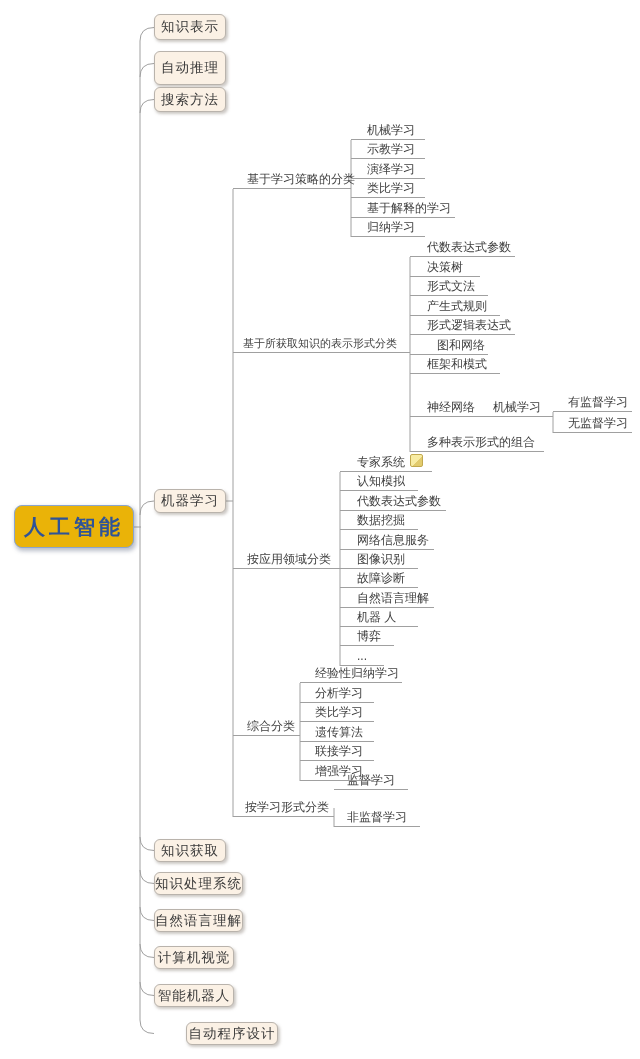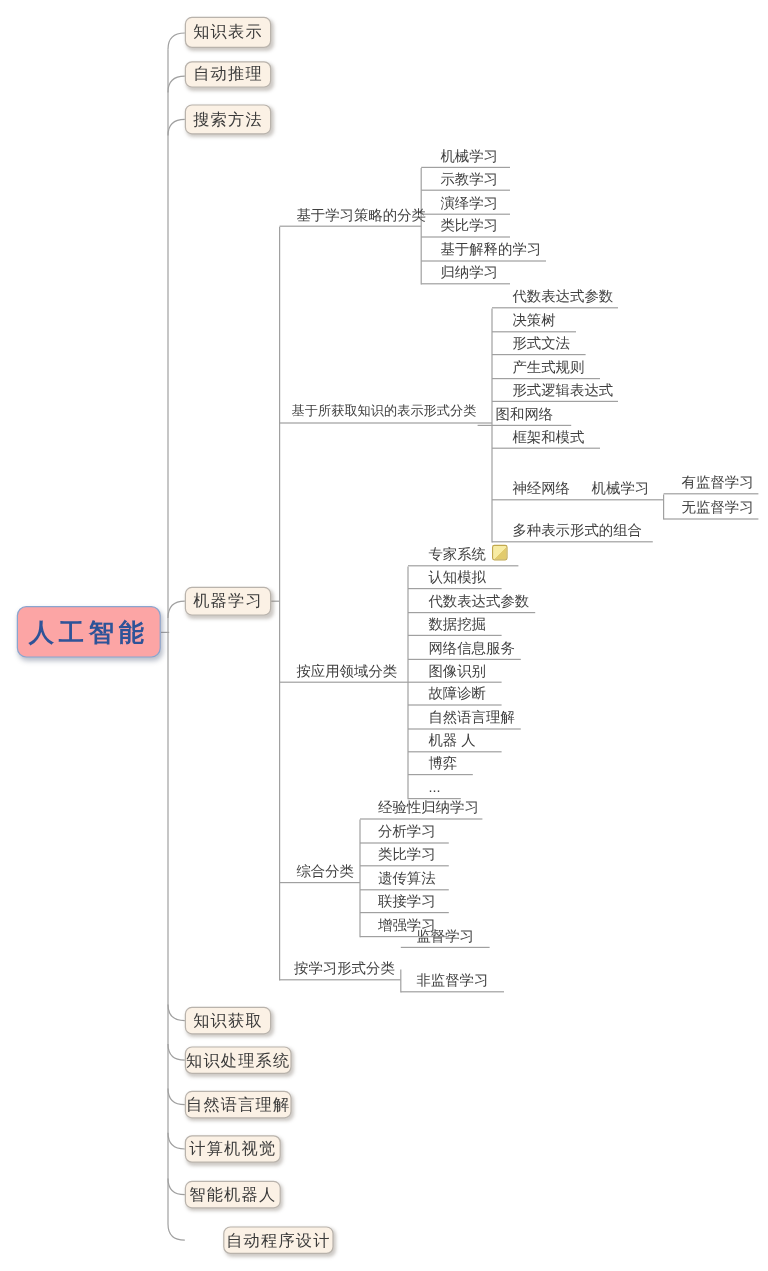--- a/index.html
+++ b/index.html
@@ -9,21 +9,21 @@
   }
   svg.connectors{position:absolute;left:0;top:0;}
   .box{
     position:absolute;background:#FBF1E5;border:1px solid #B9B3AC;border-radius:6px;
     box-shadow:1.5px 2px 3px rgba(130,120,110,.40);
     display:flex;align-items:center;justify-content:center;
     font-size:13.5px;color:#3A3A3A;letter-spacing:1px;white-space:nowrap;
     box-sizing:border-box;z-index:2;
   }
   .root{
-    background:#fca5a5;border:1px solid #8AA5CF;border-radius:8px;
+    background:#eab308;border:1px solid #8AA5CF;border-radius:8px;
     font-size:21px;font-weight:bold;color:#2E5398;letter-spacing:4px;
     box-shadow:1.5px 2.5px 4px rgba(100,110,135,.45);
   }
   .ln{
     position:absolute;height:18px;line-height:17px;border-bottom:1px solid #A0A0A0;
     font-size:12px;color:#3F3F3F;white-space:nowrap;box-sizing:border-box;z-index:2;
   }
   .note-icon{
     display:inline-block;width:11px;height:11px;margin-left:5px;vertical-align:-1px;
     background:linear-gradient(135deg,#F8ECA3 55%,#E2CB6D 55%);
@@ -64,21 +64,21 @@
     </g>
   </svg>
 
   <div class="box root" style="left:14px;top:505px;width:120px;height:43px;">
       <span>人工智能</span>
     </div>
 
   <div class="box" style="left:154px;top:14px;width:72px;height:26px;">
       <span>知识表示</span>
     </div>
-  <div class="box" style="left:154px;top:51px;width:72px;height:22px;text-align:center;">
+  <div class="box" style="left:154px;top:51px;width:72px;height:34px;text-align:center;">
       <span>自动推理</span>
     </div>
   <div class="box" style="left:154px;top:87px;width:72px;height:25px;">
       <span>搜索方法</span>
     </div>
   <div class="box" style="left:154px;top:489px;width:72px;height:24px;">
       <span>机器学习</span>
     </div>
   <div class="box" style="left:154px;top:839px;width:72px;height:23px;">
       <span>知识获取</span>
@@ -110,21 +110,21 @@
   <div class="ln" style="left:351px;top:161px;width:74px;padding-left:16px;">演绎学习</div>
   <div class="ln" style="left:351px;top:180px;width:74px;padding-left:16px;">类比学习</div>
   <div class="ln" style="left:351px;top:200px;width:104px;padding-left:16px;">基于解释的学习</div>
   <div class="ln" style="left:351px;top:219px;width:74px;padding-left:16px;">归纳学习</div>
 
   <div class="ln" style="left:410px;top:239px;width:105px;padding-left:17px;">代数表达式参数</div>
   <div class="ln" style="left:410px;top:259px;width:70px;padding-left:17px;">决策树</div>
   <div class="ln" style="left:410px;top:278px;width:78px;padding-left:17px;">形式文法</div>
   <div class="ln" style="left:410px;top:298px;width:90px;padding-left:17px;">产生式规则</div>
   <div class="ln" style="left:410px;top:317px;width:105px;padding-left:17px;">形式逻辑表达式</div>
-  <div class="ln" style="left:398px;top:337px;width:78px;padding-left:15px;">图和网络</div>
+  <div class="ln" style="left:410px;top:337px;width:78px;padding-left:27px;">图和网络</div>
   <div class="ln" style="left:410px;top:356px;width:90px;padding-left:17px;">框架和模式</div>
   <div class="ln" style="left:410px;top:399px;width:70px;padding-left:17px;">神经网络</div>
   <div class="ln" style="left:480px;top:399px;width:73px;padding-left:13px;">机械学习</div>
   <div class="ln" style="left:553px;top:394px;width:79px;padding-left:15px;">有监督学习</div>
   <div class="ln" style="left:553px;top:415px;width:79px;padding-left:15px;">无监督学习</div>
   <div class="ln" style="left:410px;top:434px;width:134px;padding-left:17px;">多种表示形式的组合</div>
 
   <div class="ln" style="left:340px;top:454px;width:92px;padding-left:17px;"><span>专家系统</span><span class="note-icon"></span></div>
   <div class="ln" style="left:340px;top:473px;width:78px;padding-left:17px;">认知模拟</div>
   <div class="ln" style="left:340px;top:493px;width:106px;padding-left:17px;">代数表达式参数</div>

